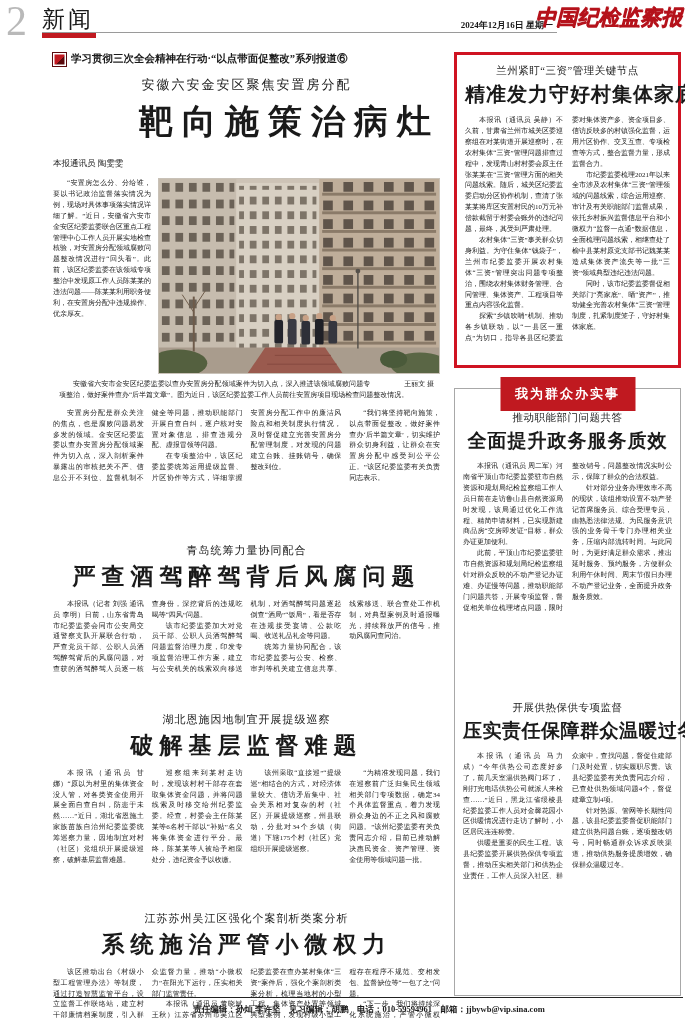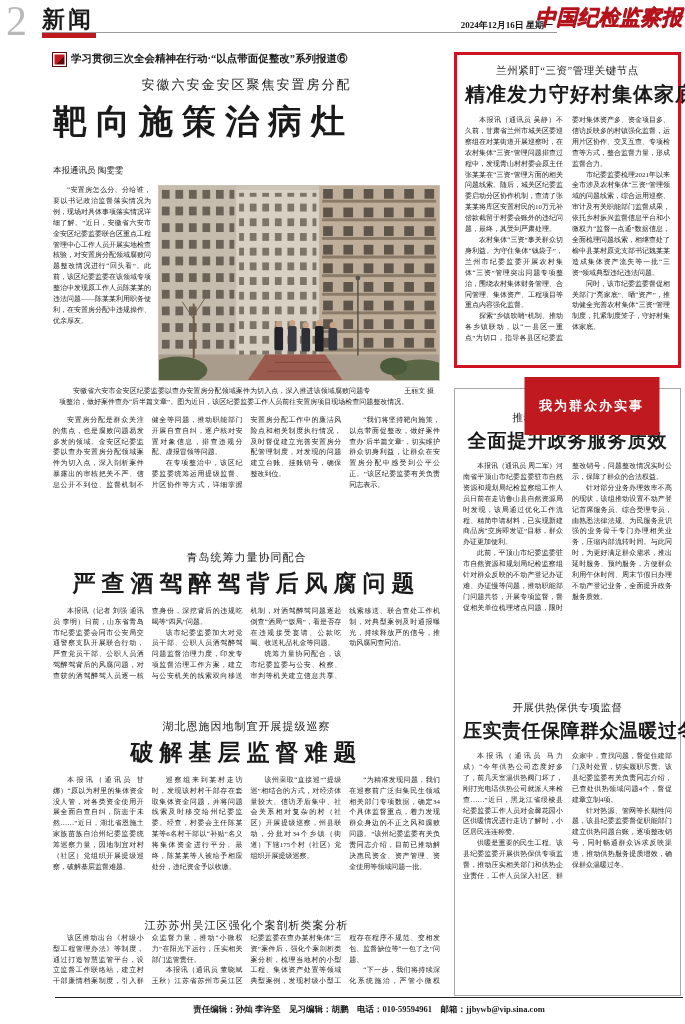--- a/index.html
+++ b/index.html
@@ -1,38 +1,38 @@
 <!DOCTYPE html>
 <html><head>
 <meta charset="utf-8">
 <style>
   html,body{margin:0;padding:0;background:#e8e8e8;}
   .page{position:relative;width:685px;height:1024px;background:#ffffff;margin:0 auto;
         font-family:"Liberation Serif","DejaVu Serif",serif;color:#1a1a1a;overflow:hidden;}
   
   .masthead{position:relative;height:48px;}
   .page-num{position:absolute;left:6px;top:0px;font-size:42px;line-height:1;color:#b9b9b9;}
-  .section-name{position:absolute;left:42px;top:4px;font-size:23px;font-weight:bold;letter-spacing:3px;}
+  .section-name{position:absolute;left:42px;top:4px;font-size:23px;font-weight:normal;letter-spacing:3px;}
   .section-bar{position:absolute;left:42px;top:33px;width:54px;height:5px;background:#c01920;}
   .head-rule{position:absolute;left:42px;right:128px;top:32px;height:1px;background:#9a9a9a;}
   .mast-date{position:absolute;right:132px;top:19px;font-size:9px;font-weight:bold;white-space:nowrap;}
   .mast-logo{position:absolute;right:3px;top:3px;font-size:21px;color:#b5121b;font-weight:bold;
              font-style:italic;letter-spacing:0px;white-space:nowrap;text-shadow:0.5px 0.5px 0 #b5121b;}
   
   .content{position:absolute;left:53px;top:52px;width:628px;display:flex;gap:14px;}
   .left-col{width:395px;}
   .right-col{width:227px;}
   
   .kicker-row{display:flex;align-items:center;gap:5px;font-size:10.5px;font-weight:bold;white-space:nowrap;}
   .series-icon{flex:0 0 auto;width:13px;height:13px;background:linear-gradient(135deg,#c01920 55%,#5a0a0d 55%);
                box-shadow:inset 0 0 0 1.5px #fff,0 0 0 1px #5a0a0d;}
   .kicker{text-align:center;font-size:11px;letter-spacing:1px;margin-top:9px;}
   .kicker-s{text-align:center;font-size:10.5px;letter-spacing:0.5px;}
   .subhead{text-align:center;font-size:13px;letter-spacing:2px;margin-top:10px;}
-  .headline-xl{text-align:left;font-size:34px;font-weight:bold;letter-spacing:9px;margin:5px 0 20px;white-space:nowrap;}
+  .headline-xl{text-align:right;font-size:34px;font-weight:bold;letter-spacing:9px;margin:5px 0 13px;white-space:nowrap;}
   .headline-l{text-align:center;font-size:23px;font-weight:bold;letter-spacing:6px;margin:3px 0 7px;white-space:nowrap;}
   .headline-m{text-align:center;font-size:19px;font-weight:bold;letter-spacing:1px;margin:3px 0 7px;white-space:nowrap;}
   .byline{font-size:8.5px;margin:3px 0 8px;}
   .bodytext{font-size:7px;line-height:1.56;text-align:justify;overflow:hidden;}
   .bodytext p{margin:0;text-indent:2em;}
   .cols4{column-count:4;column-gap:8px;}
   .cols2{column-count:2;column-gap:9px;}
   
   .lead-row{display:flex;gap:7px;height:196px;margin-top:2px;}
   .lead-text{width:98px;flex:0 0 auto;}
@@ -42,21 +42,21 @@
   .caption .credit{float:right;padding-left:20px;}
   .h-main-body{height:126px;}
   .h-qingdao{height:104px;}
   .h-enshi{height:134px;}
   .h-wujiang{height:60px;}
   
   .red-box{border:3px solid #cf1322;padding:9px 8px 6px;height:295px;box-sizing:content-box;}
   .red-box .bodytext{height:246px;}
   .boxed-group{position:relative;margin-top:20px;border:1px solid #a8a8a8;padding:16px 8px 6px;}
   .badge{position:absolute;top:-12px;left:50%;transform:translateX(-50%);background:#c01920;color:#fff;
-         font-size:13px;font-weight:bold;letter-spacing:2px;padding:20px 15px;white-space:nowrap;margin-left:24px;}
+         font-size:13px;font-weight:bold;letter-spacing:2px;padding:8px 15px;white-space:nowrap;}
   .h-pds{height:228px;}
   .h-suiling{height:238px;}
   
   .footer{position:absolute;left:55px;right:2px;bottom:2px;border-top:1.5px solid #222;
           padding:6px 0 6px;text-align:center;font-size:8.5px;font-weight:bold;}
 </style>
 </head>
 <body>
 
 <div class="page">
@@ -169,20 +169,21 @@
         <div class="bodytext cols4 h-enshi">
             <p>本报讯（通讯员 甘娜）“原以为村里的集体资金没人管，对各类资金使用开展全面自查自纠，防患于未然……”近日，湖北省恩施土家族苗族自治州纪委监委统筹巡察力量，因地制宜对村（社区）党组织开展提级巡察，破解基层监督难题。</p>
             <p>巡察组来到某村走访时，发现该村村干部存在套取集体资金问题，并将问题线索及时移交给州纪委监委。经查，村委会主任陈某某等6名村干部以“补贴”名义将集体资金进行平分。最终，陈某某等人被给予相应处分，违纪资金予以收缴。</p>
             <p>该州采取“直接巡”“提级巡”相结合的方式，对经济体量较大、信访矛盾集中、社会关系相对复杂的村（社区）开展提级巡察，州县联动，分批对34个乡镇（街道）下辖175个村（社区）党组织开展提级巡察。</p>
             <p>“为精准发现问题，我们在巡察前广泛归集民生领域相关部门专项数据，确定34个具体监督重点，着力发现群众身边的不正之风和腐败问题。”该州纪委监委有关负责同志介绍，目前已推动解决惠民资金、资产管理、资金使用等领域问题一批。</p>
           </div>
       </article>
 
       <article>
         <div class="kicker">江苏苏州吴江区强化个案剖析类案分析</div>
+        <h2 class="headline-l">系统施治严管小微权力</h2>
         <div class="bodytext cols4 h-wujiang">
             <p>该区推动出台《村级小型工程管理办法》等制度，通过打造智慧监管平台，设立监督工作联络站，建立村干部廉情档案制度，引入群众监督力量，推动“小微权力”在阳光下运行，压实相关部门监管责任。</p>
             <p>本报讯（通讯员 董晓斌 王秋）江苏省苏州市吴江区纪委监委在查办某村集体“三资”案件后，强化个案剖析类案分析，梳理当地村的小型工程、集体资产处置等领域典型案例，发现村级小型工程存在程序不规范、变相发包、监督缺位等“一包了之”问题。</p>
             <p>“下一步，我们将持续深化系统施治，严管小微权力，以类案分析促源头治理。”该区纪委监委有关负责同志表示。</p>
           </div>
       </article>
 
     </div>
 
     <div class="right-col">

